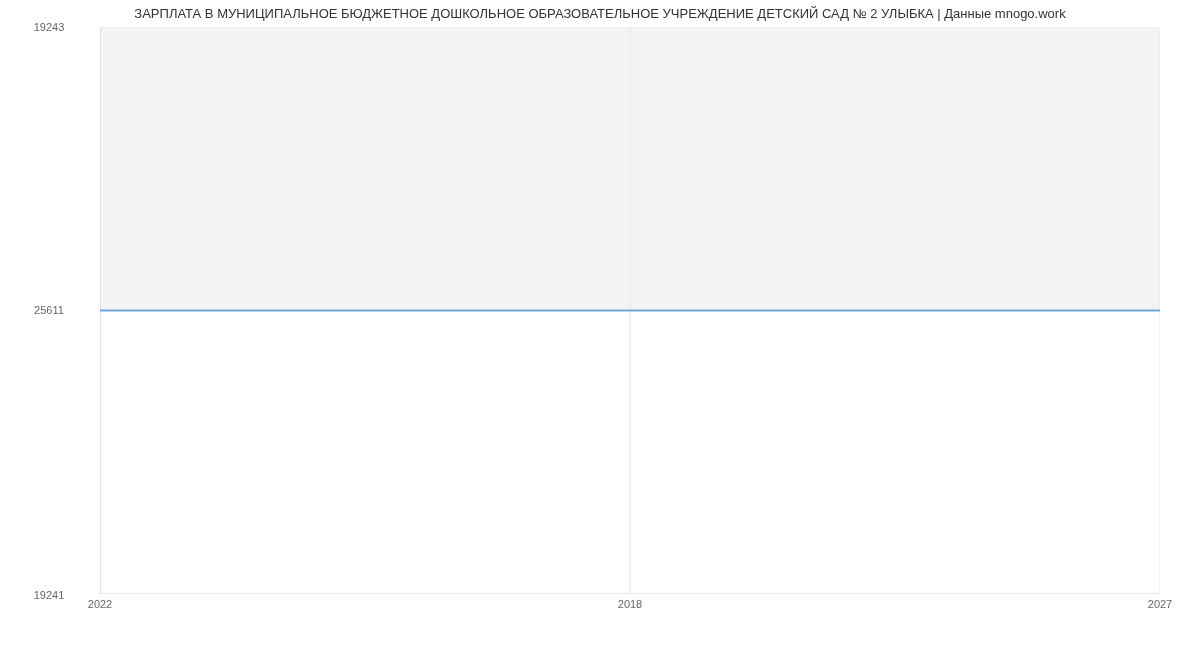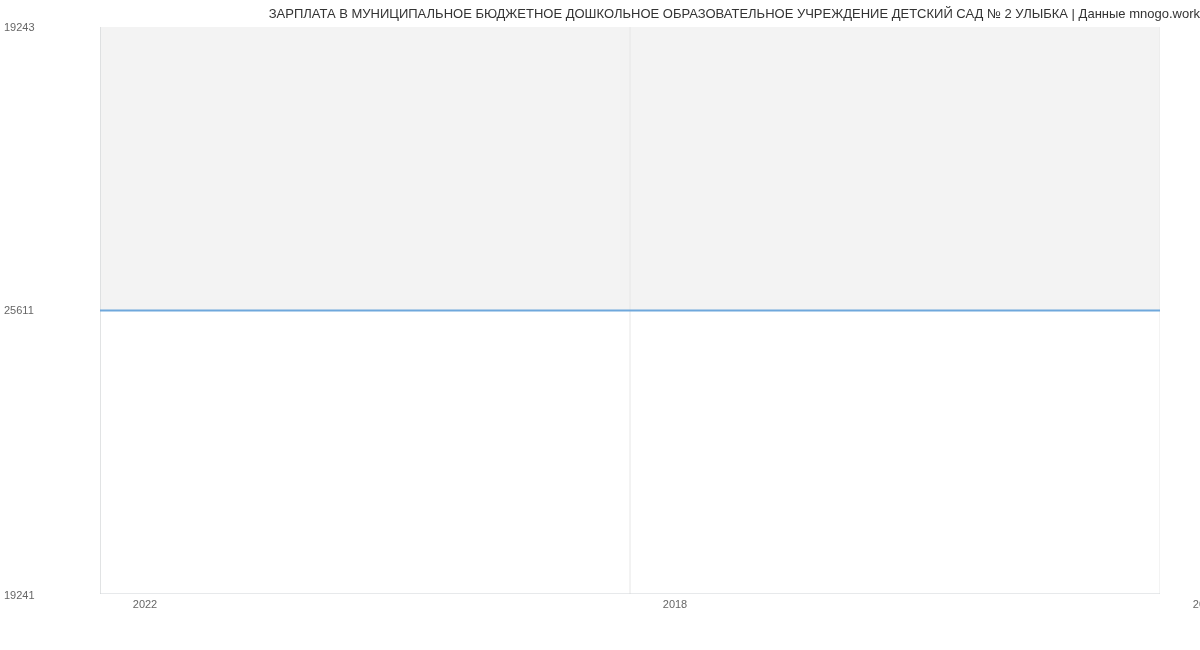--- a/index.html
+++ b/index.html
@@ -14,49 +14,48 @@
   .chart-wrap {
     position: relative;
     width: 1200px;
     height: 650px;
   }
   .title {
     position: absolute;
     top: 6px;
     left: 0;
     width: 1200px;
-    text-align: right;
+    text-align: center;
     font-size: 13px;
     font-weight: 400;
     color: #333;
   }
   .plot-area {
     position: absolute;
     left: 100px;
     top: 27px;
     width: 1060px;
     height: 567px;
     box-sizing: border-box;
   }
   .y-tick-label {
     position: absolute;
     right: 1106px;
     width: 90px;
-    text-align: left;
+    text-align: center;
     font-size: 11px;
     color: #666;
     transform: translateY(-50%);
   }
   .x-tick-label {
     position: absolute;
     top: 598px;
     font-size: 11px;
     color: #666;
     transform: translateX(-50%);
-    margin-left: 45px;
   }
   svg {
     display: block;
   }
   .grid-band {
     fill: #f3f3f3;
   }
   .grid-line {
     stroke: #e6e6e6;
     stroke-width: 1;

